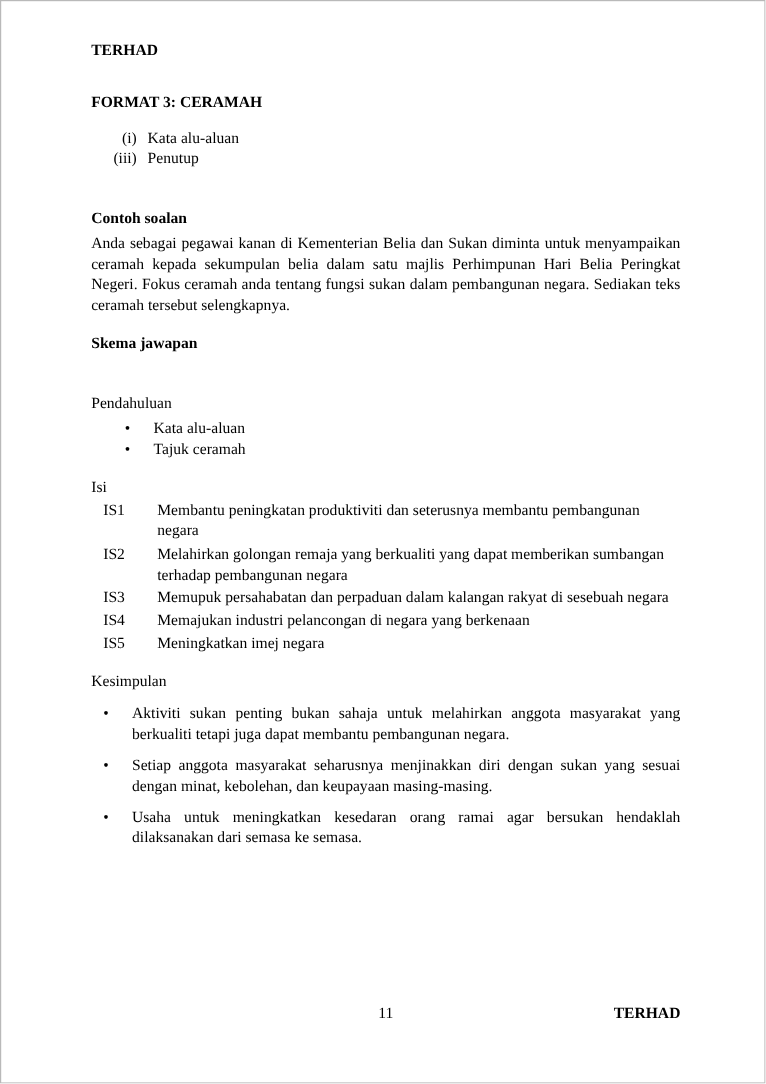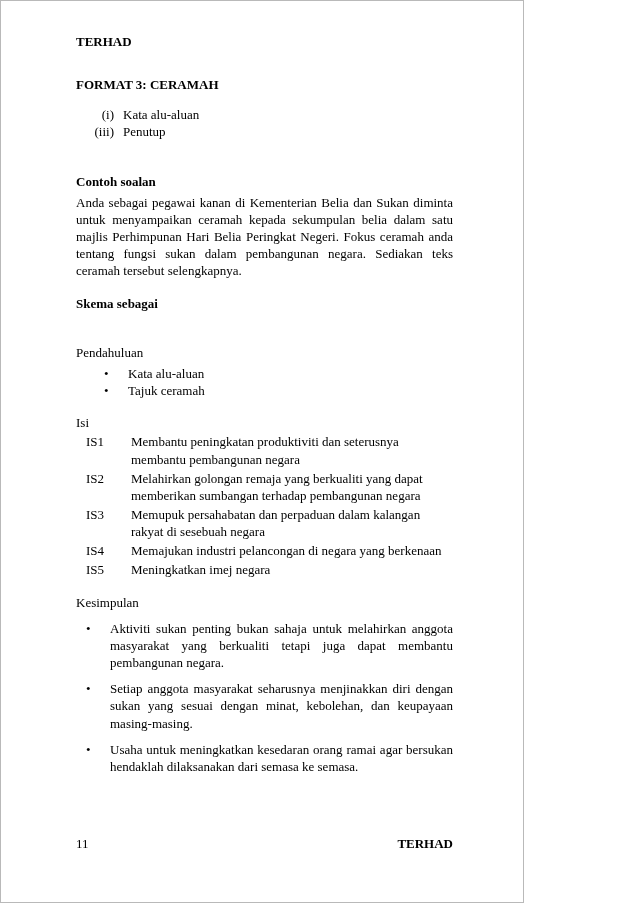--- a/index.html
+++ b/index.html
@@ -1,17 +1,17 @@
 <!DOCTYPE html>
 <html><head>
 <meta charset="utf-8">
 <style>
   html,body { margin:0; padding:0; background:#ffffff; }
   .page {
-    width:524px; height:903px; box-sizing:border-box;
+    width:638px; height:903px; box-sizing:border-box;
     background:#ffffff; border:1px solid #b9b9b9;
     padding:32px 70px 50px 75px;
     display:flex; flex-direction:column;
     font-family:"Liberation Serif", serif;
     font-size:13px; line-height:1.32; color:#000;
   }
   .bold { font-weight:bold; }
   .header-row { margin-bottom:26px; }
   .doc-title { font-weight:bold; margin:0 0 9px 0; font-size:13px; }
   p { margin:0; }
@@ -26,21 +26,21 @@
   .bullet-item { display:flex; }
   .bullet-glyph { width:12px; flex:none; margin-right:12px; }
   .isi-item { display:flex; margin-left:10px; margin-top:2px; }
   .isi-code { width:32px; flex:none; margin-right:13px; }
   .isi-text { flex:1; }
   .kes-item { display:flex; margin-left:10px; margin-top:9px; }
   .kes-text { flex:1; text-align:justify; }
   .footer-row {
     margin-top:auto; position:relative; height:17px;
   }
-  .footer-page { position:absolute; left:0; right:0; }
+  .footer-page { position:absolute; left:0; right:0; text-align:center; }
   .footer-label { position:absolute; right:0; top:0; font-weight:bold; }
 </style>
 </head>
 <body>
 
 <div class="page">
 
   <div class="header-row">
     <span class="bold">TERHAD</span>
   </div>
@@ -56,21 +56,21 @@
     <div class="roman-item">
       <span class="roman-num">(iii)</span>
       <span>Penutup</span>
     </div>
   </div>
 
   <p class="bold gap-l">Contoh soalan</p>
 
   <p class="para gap-s">Anda sebagai pegawai kanan di Kementerian Belia dan Sukan diminta untuk menyampaikan ceramah kepada sekumpulan belia dalam satu majlis Perhimpunan Hari Belia Peringkat Negeri.  Fokus ceramah anda tentang fungsi sukan dalam pembangunan negara.  Sediakan teks ceramah tersebut selengkapnya.</p>
 
-  <p class="bold gap-m">Skema sebagai</p>
+  <p class="bold gap-m">Skema jawapan</p>
 
 
   <p class="gap-l">Pendahuluan</p>
 
   <div class="bullet-list-inner gap-s">
     <div class="bullet-item">
       <span class="bullet-glyph">•</span>
       <span>Kata alu-aluan</span>
     </div>
     <div class="bullet-item">

